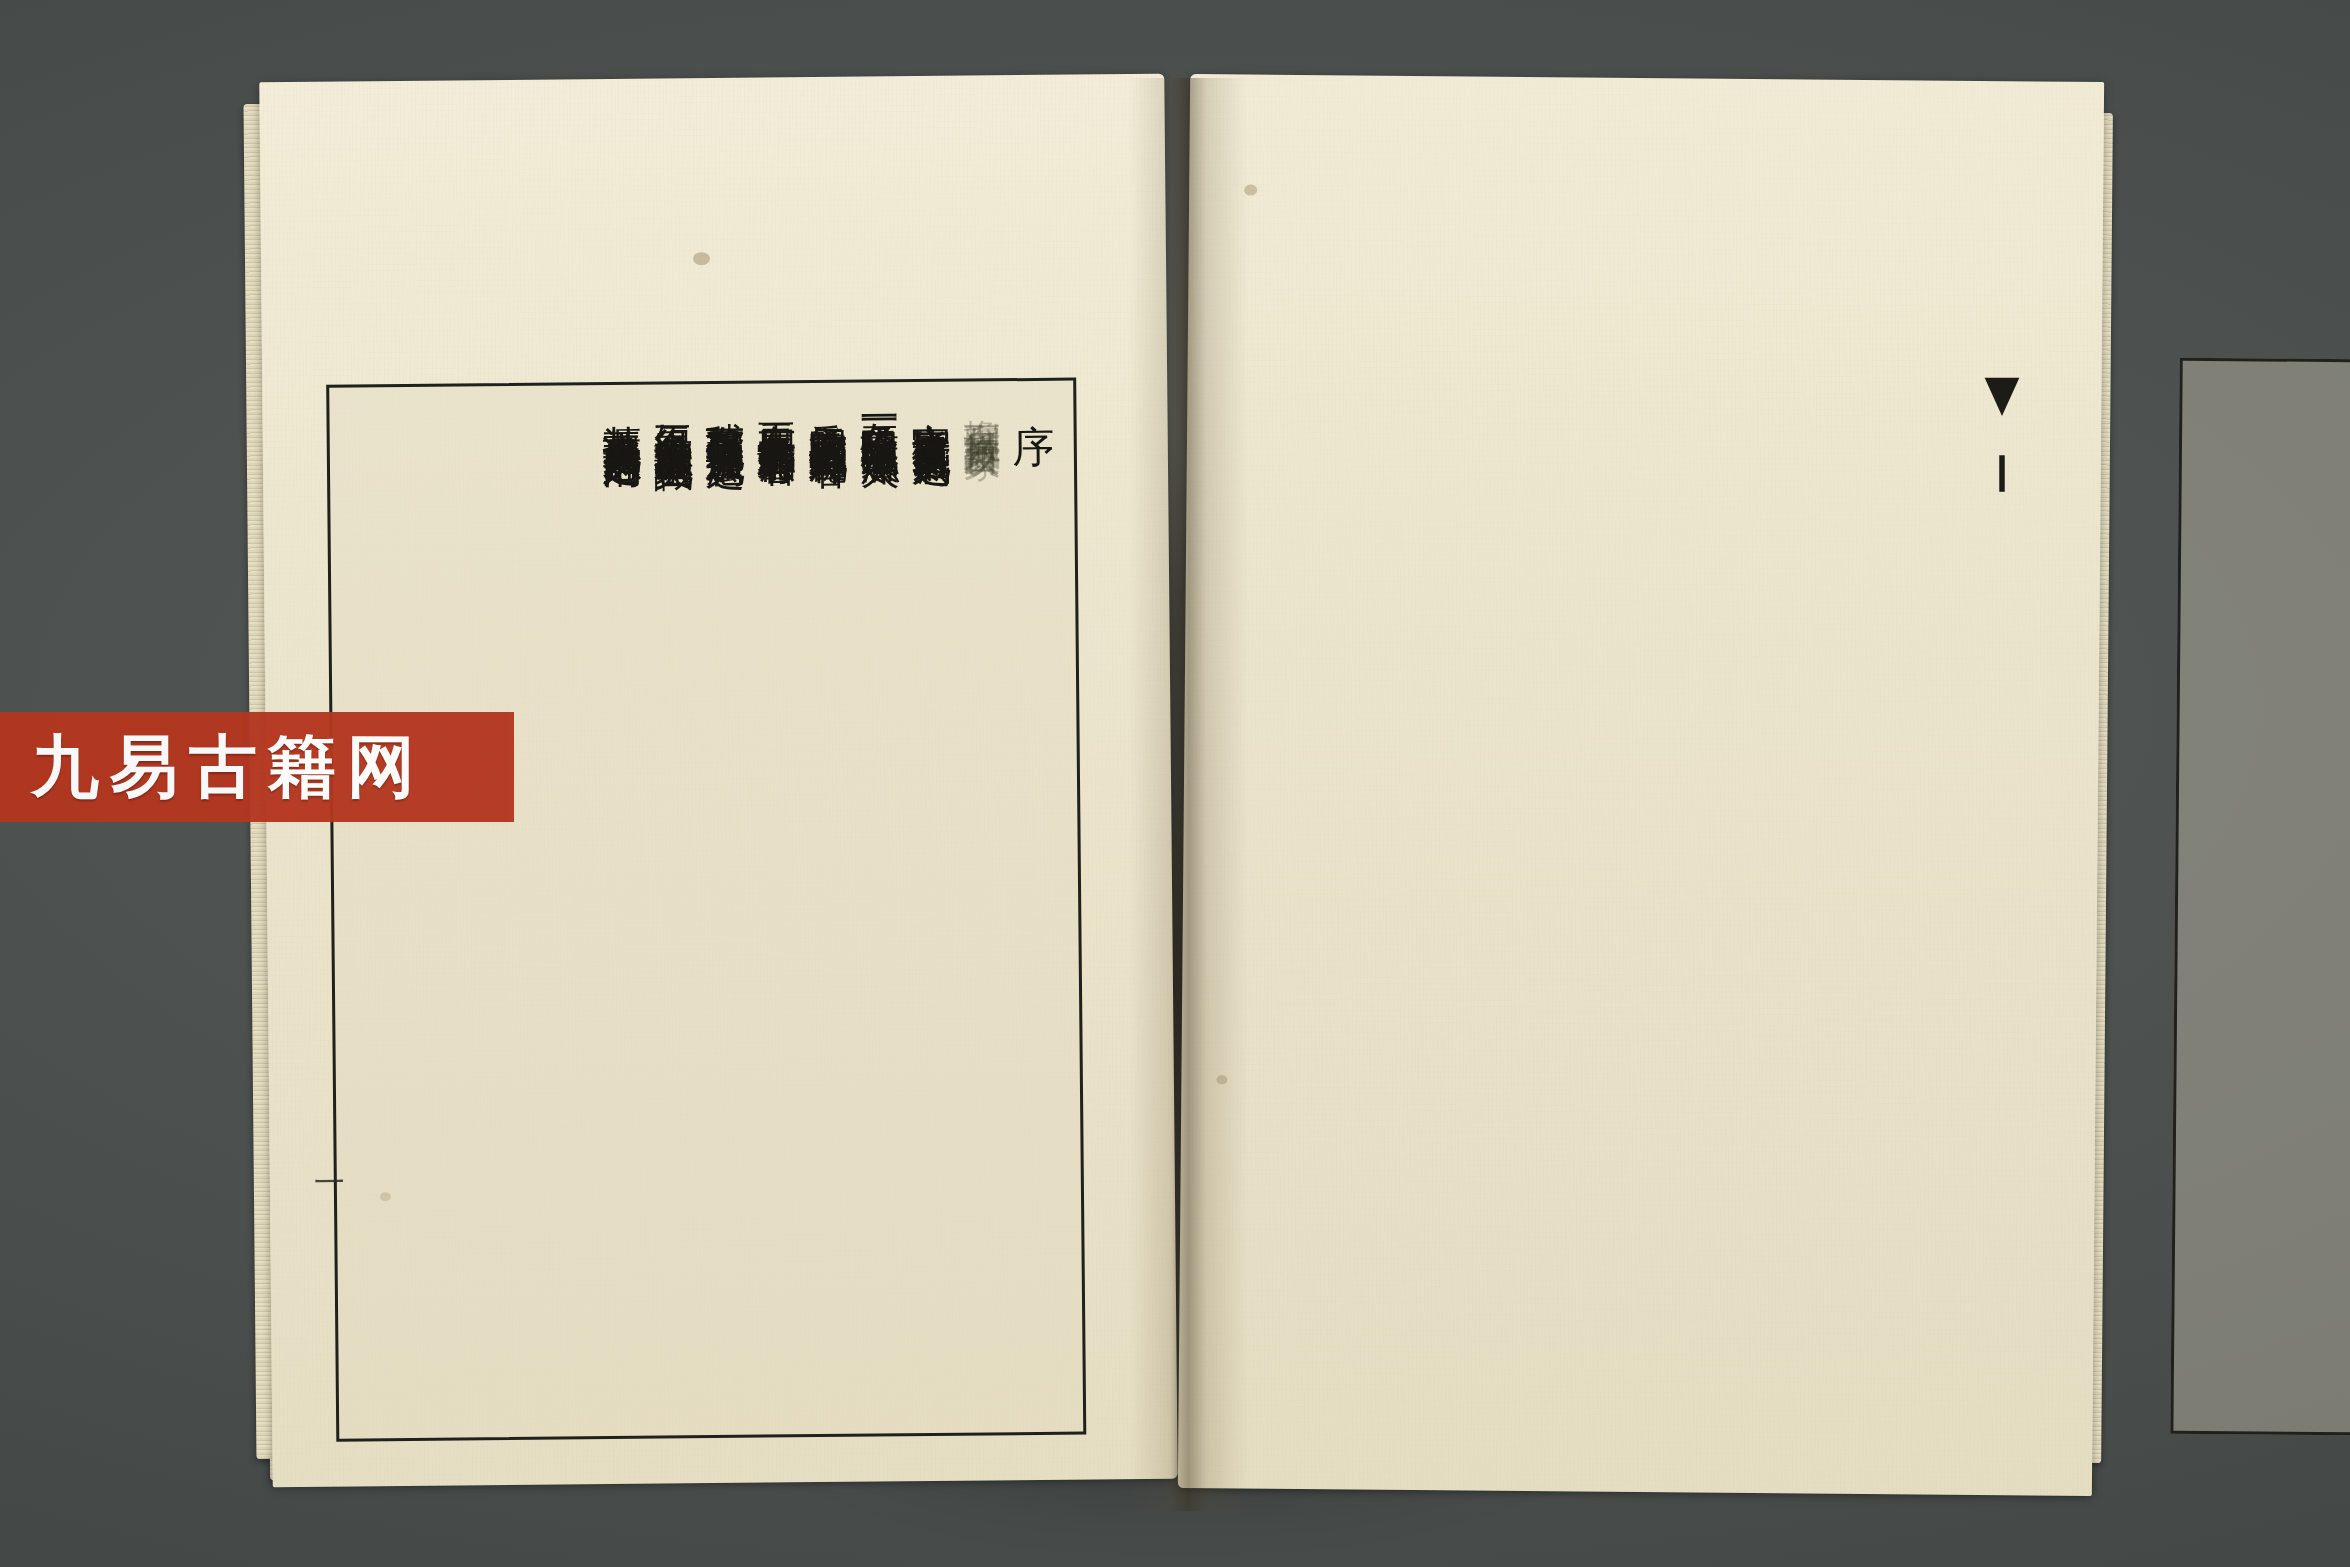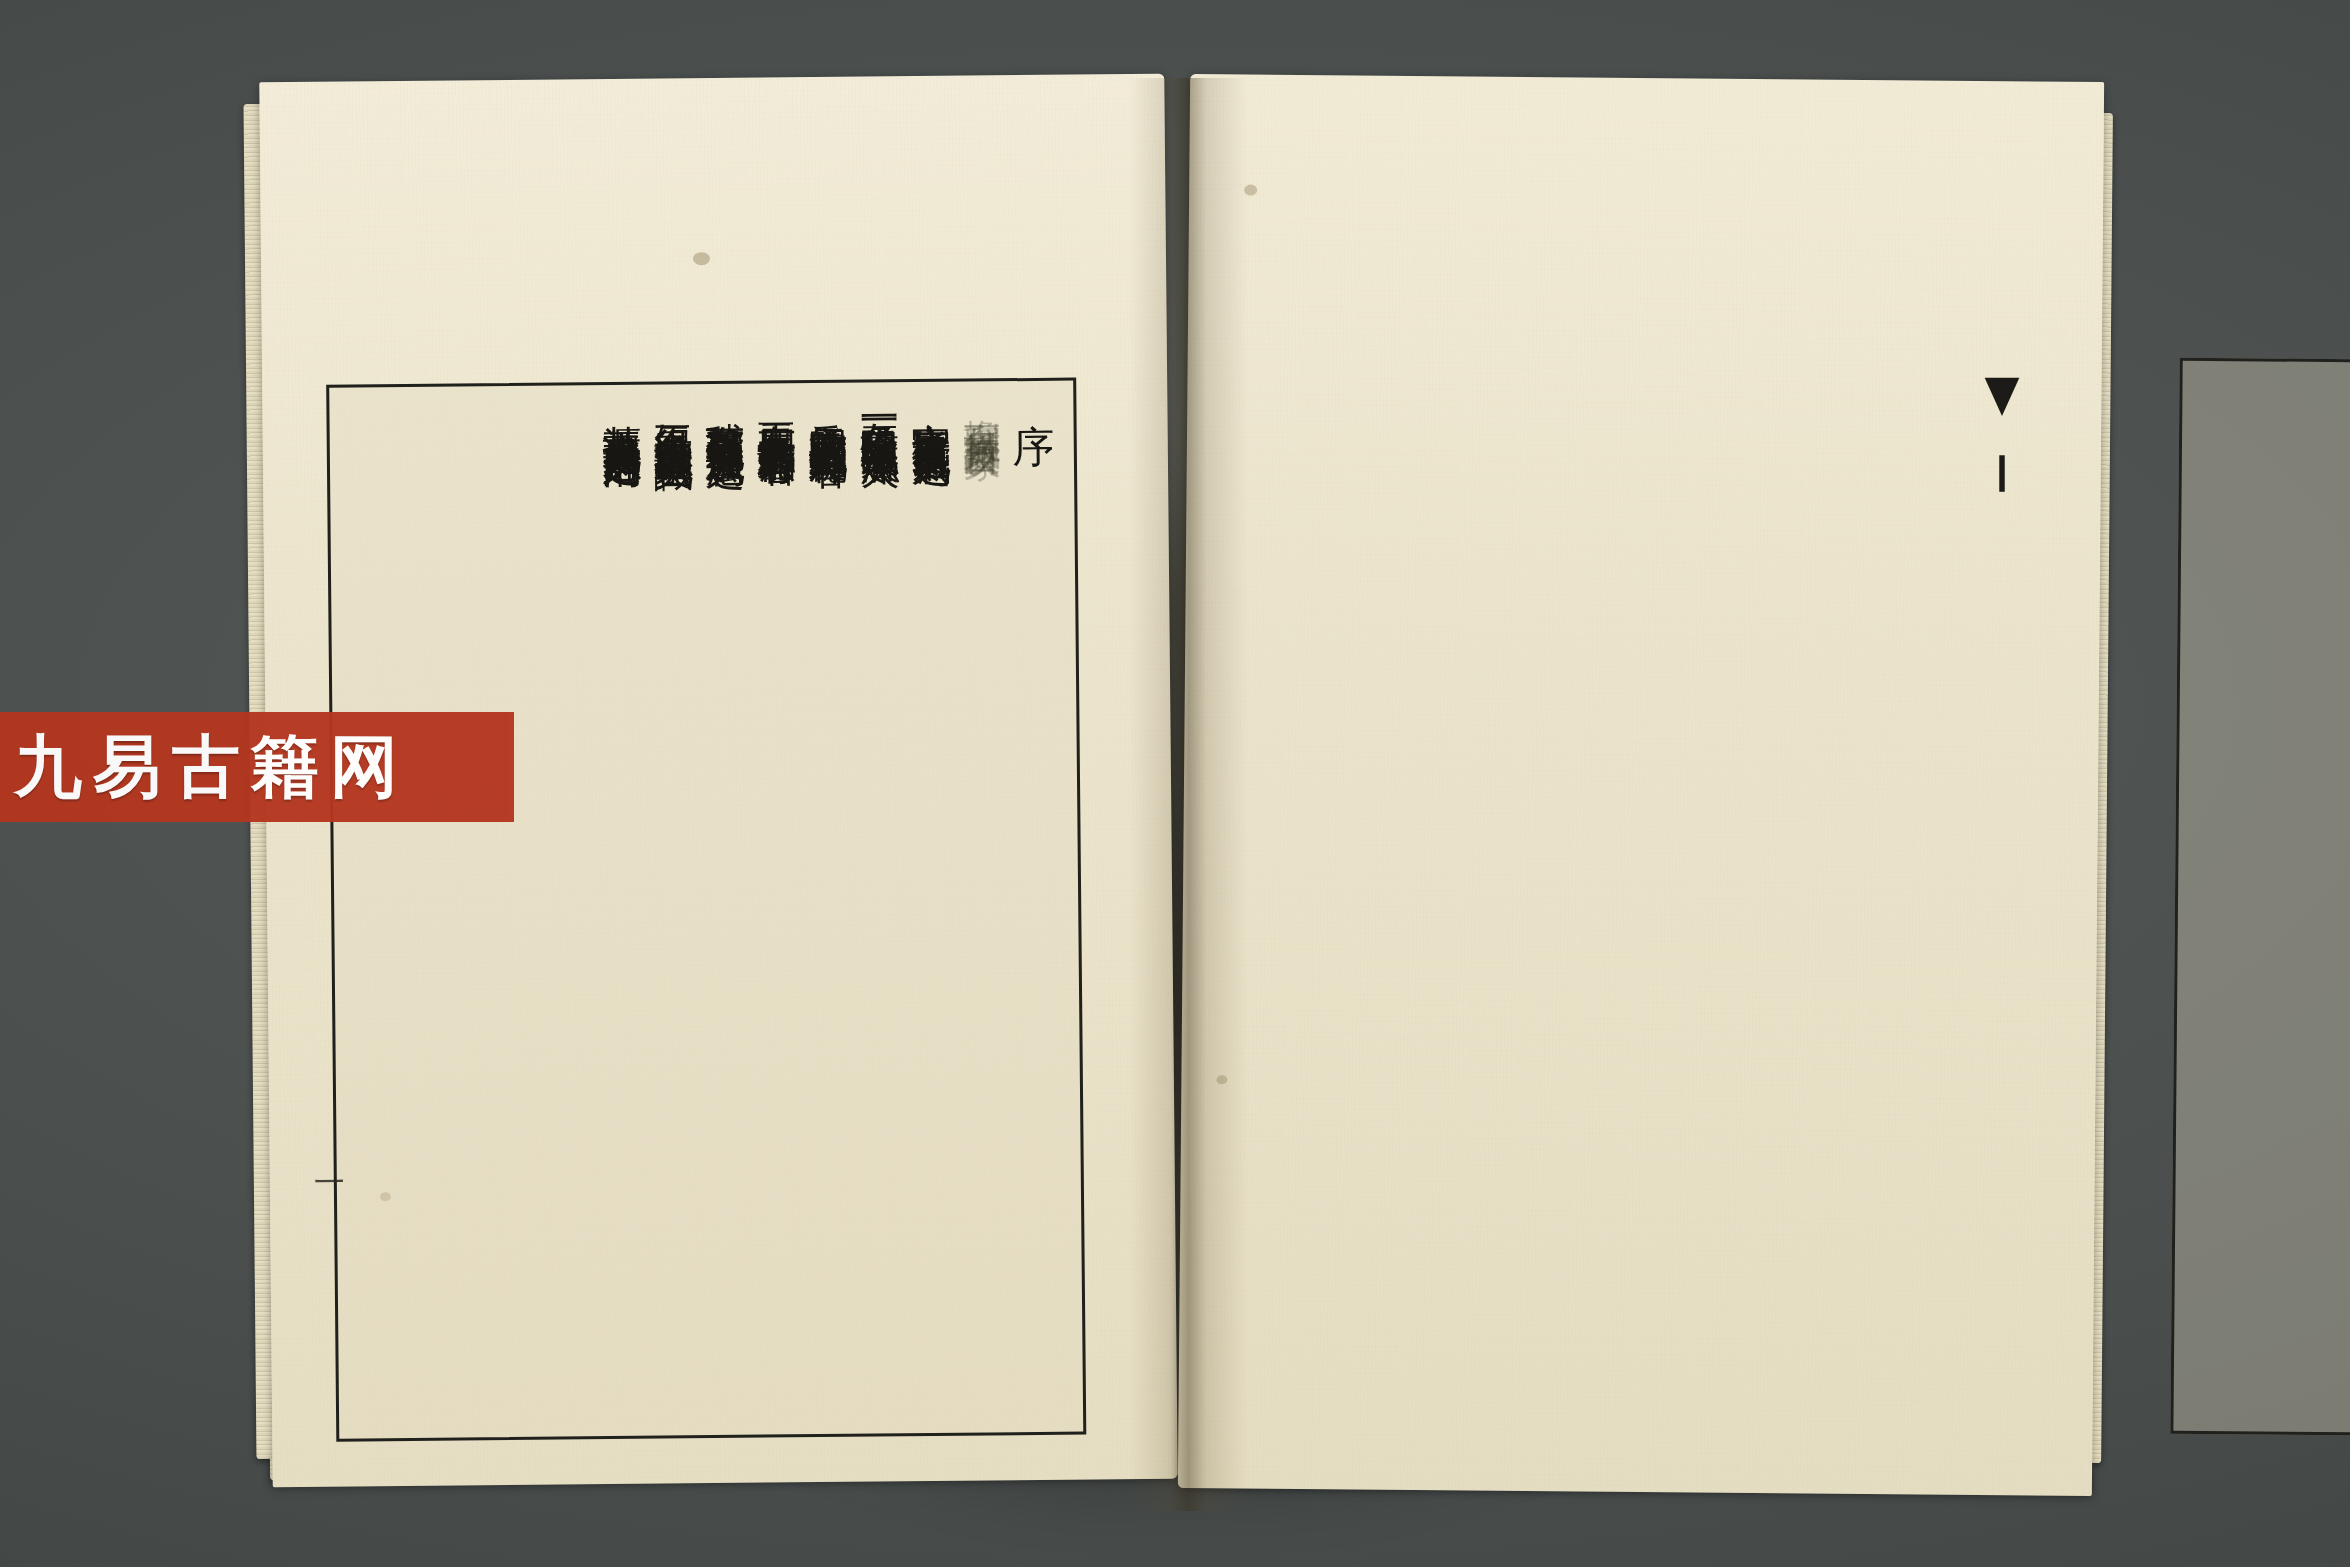--- a/index.html
+++ b/index.html
@@ -208,21 +208,21 @@
   
   #watermark {
     position: absolute;
     left: 0;
     top: 712px;
     width: 514px;
     height: 110px;
     background: #b4361f;
     display: flex;
     align-items: center;
-    padding-left: 14px;
+    padding-left: 31px;
     box-sizing: border-box;
     opacity: .96;
   }
   #watermark span {
     color: #ffffff;
     font-size: 68px;
     letter-spacing: 11px;
     font-family: "DejaVu Sans", "Liberation Sans", sans-serif;
     font-weight: bold;
     text-shadow: 0 1.8px 1.8px rgba(0,0,0,.25);

